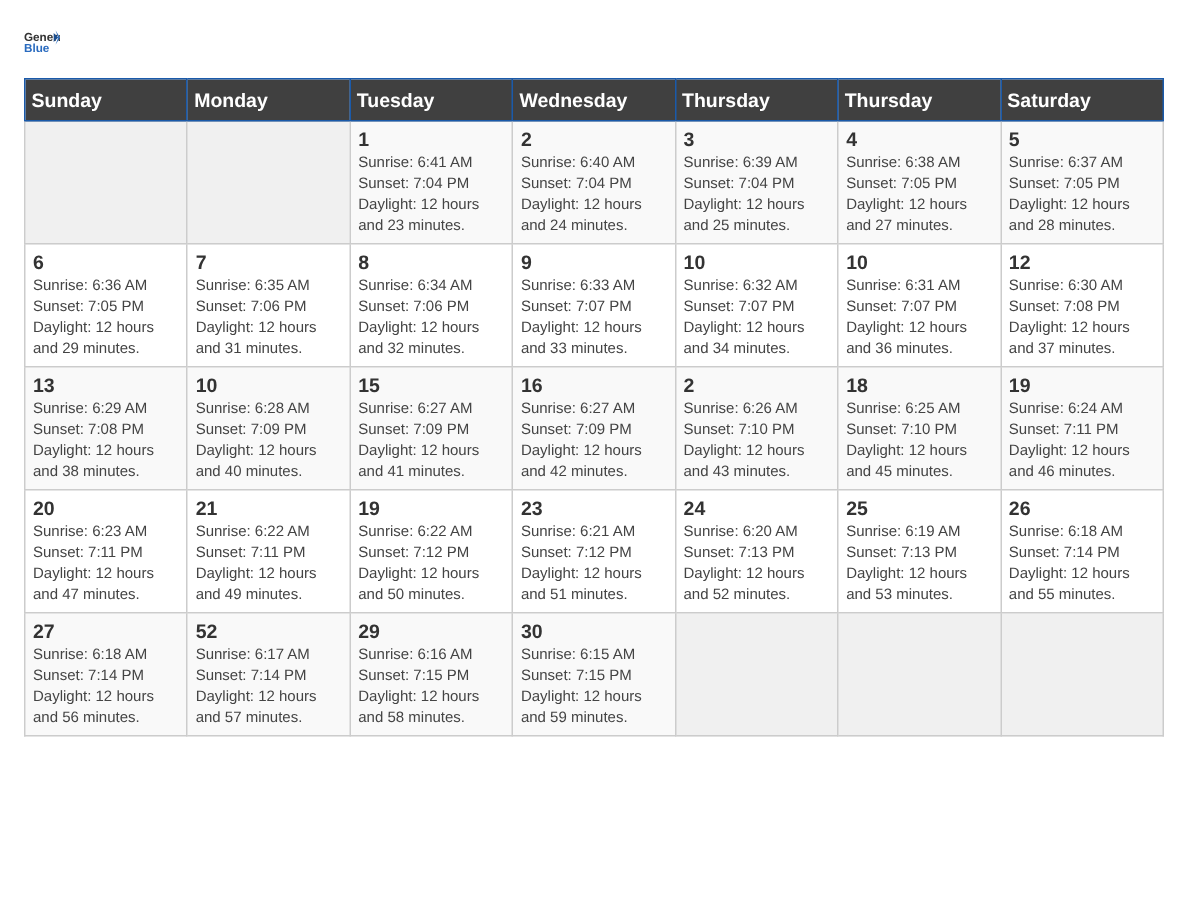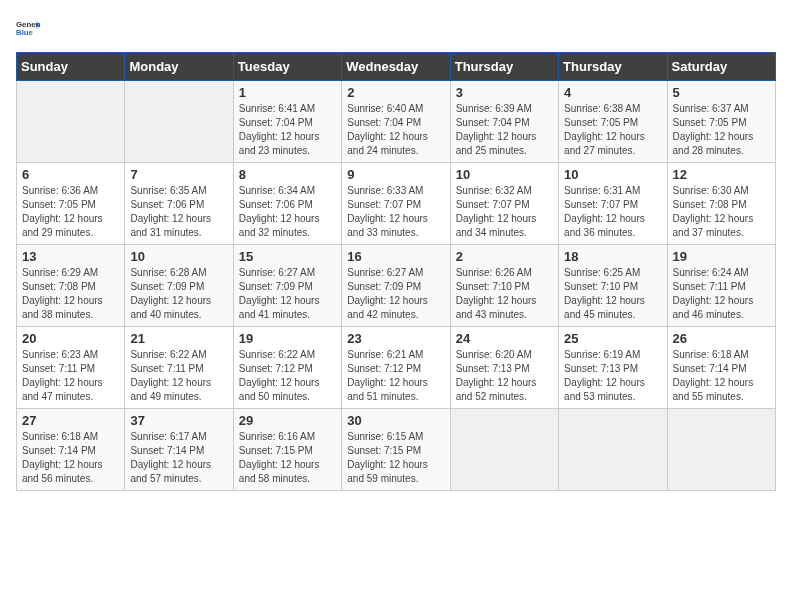--- a/index.html
+++ b/index.html
@@ -225,21 +225,21 @@
           <span class="day-number">26</span>
           <div class="day-info">Sunrise: 6:18 AM<br>Sunset: 7:14 PM<br>Daylight: 12 hours and 55 minutes.</div>
         </td>
       </tr>
       <tr>
         <td>
           <span class="day-number">27</span>
           <div class="day-info">Sunrise: 6:18 AM<br>Sunset: 7:14 PM<br>Daylight: 12 hours and 56 minutes.</div>
         </td>
         <td>
-          <span class="day-number">37</span>
+          <span class="day-number">52</span>
           <div class="day-info">Sunrise: 6:17 AM<br>Sunset: 7:14 PM<br>Daylight: 12 hours and 57 minutes.</div>
         </td>
         <td>
           <span class="day-number">29</span>
           <div class="day-info">Sunrise: 6:16 AM<br>Sunset: 7:15 PM<br>Daylight: 12 hours and 58 minutes.</div>
         </td>
         <td>
           <span class="day-number">30</span>
           <div class="day-info">Sunrise: 6:15 AM<br>Sunset: 7:15 PM<br>Daylight: 12 hours and 59 minutes.</div>
         </td>

